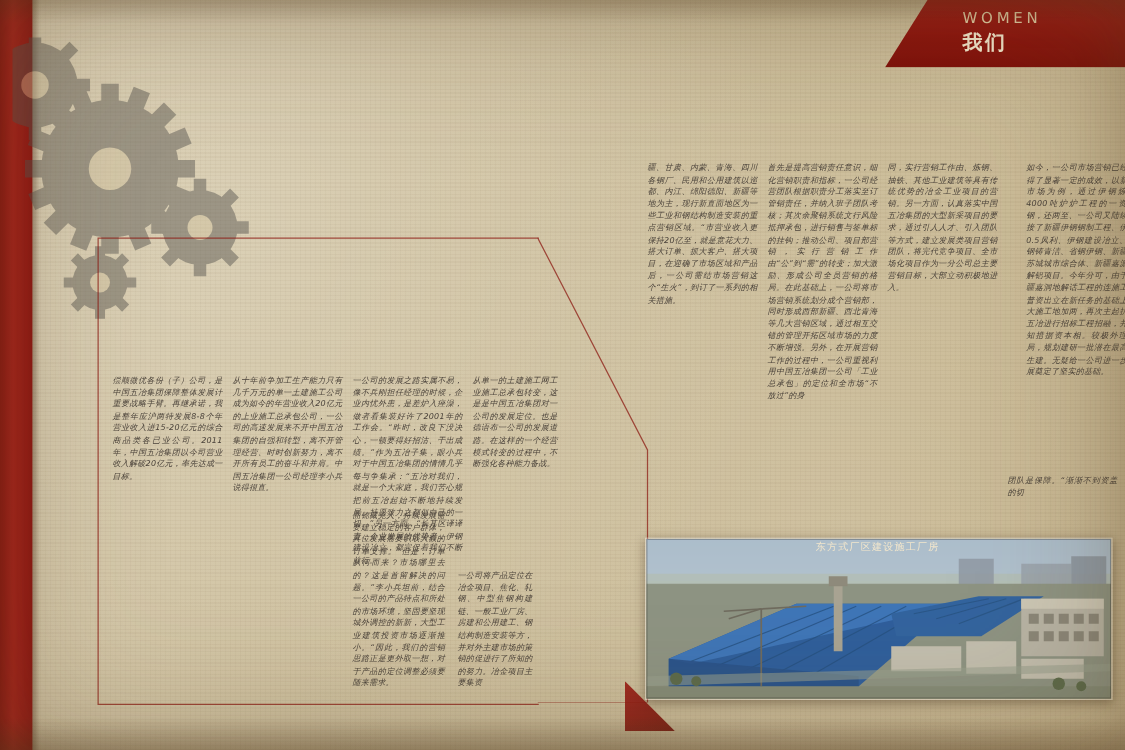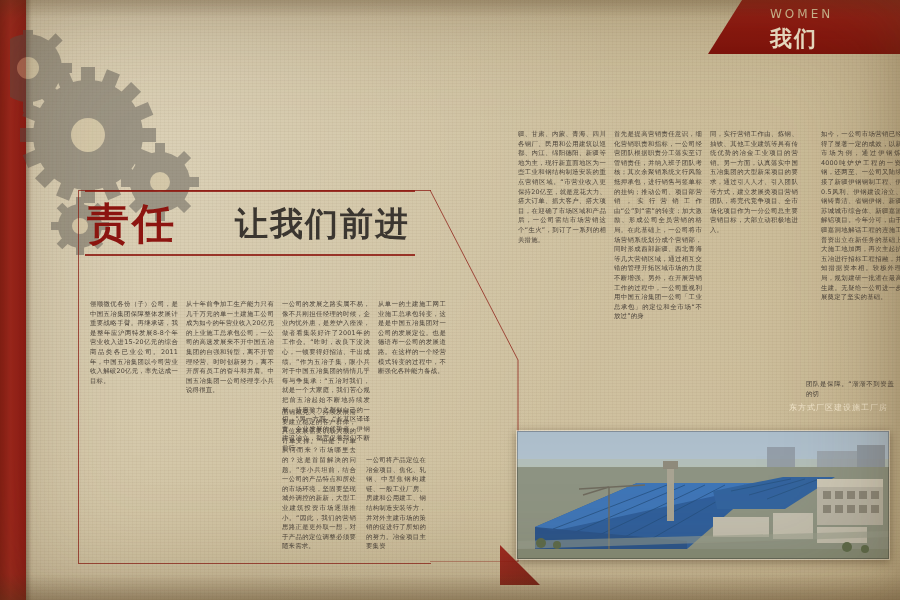--- a/index.html
+++ b/index.html
@@ -40,21 +40,21 @@
   .banner{
     position:absolute;right:0;top:0;width:192px;height:54px;
     background:linear-gradient(180deg,#9e1a14,#7e1009);
     clip-path:polygon(34px 0, 192px 0, 192px 54px, 0 54px);
     color:#e9d9b8;
   }
   .banner .en{
     position:absolute;left:62px;top:7px;font-size:12px;letter-spacing:3px;color:#e4cfa6;
   }
   .banner .cn{
-    position:absolute;left:62px;top:24px;font-size:22px;letter-spacing:2px;color:#f3e7cd;font-weight:bold;
+    position:absolute;left:62px;top:24px;font-size:16px;letter-spacing:2px;color:#f3e7cd;font-weight:bold;
   }
   
   .gears{position:absolute;left:10px;top:30px;width:230px;height:230px;opacity:.55;}
   
   .headline{
     position:absolute;left:85px;top:196px;width:330px;height:62px;
   }
   .headline .rule-top{
     position:absolute;left:0;top:-6px;width:330px;height:2px;background:#8e1a12;opacity:.85;
   }
@@ -75,37 +75,37 @@
   }
   .frame-diag{
     position:absolute;left:430px;top:190px;width:90px;height:372px;
   }
   
   .col{
     position:absolute;width:88px;
     font-size:6.4px;line-height:9.6px;color:#4a423a;text-align:justify;
     font-family:"DejaVu Sans","Liberation Sans",sans-serif;
   }
-  .col.cn{letter-spacing:0.2px;}
+  .col.cn{letter-spacing:0.2px;font-style:italic;}
   .left-cols{position:absolute;left:90px;top:300px;}
   .right-cols{position:absolute;left:518px;top:130px;}
   
   .photo{
     position:absolute;left:516px;top:430px;width:372px;height:128px;
     overflow:hidden;border:1px solid rgba(255,255,255,0.35);
     box-shadow:0 2px 8px rgba(60,40,20,0.45);
   }
   .photo .sky{
     position:absolute;inset:0;
     background:linear-gradient(180deg,#9fb6c9 0%,#b9c7cf 22%,#9fae9b 45%,#8c9a86 100%);
   }
   .photo .roofs{position:absolute;inset:0;}
   .cap-red{
-    position:absolute;left:516px;top:402px;width:372px;height:14px;
-    color:#f2e6cc;font-size:8px;letter-spacing:1px;text-align:right;
+    position:absolute;left:516px;top:432px;width:372px;height:14px;
+    color:#f2e6cc;font-size:8px;letter-spacing:1px;text-align:center;
   }
   
   .wedge{
     position:absolute;left:500px;top:545px;width:40px;height:40px;
     background:linear-gradient(135deg,#9b1a13,#741009);
     clip-path:polygon(0 0, 40px 40px, 0 40px);
     opacity:.9;
   }
   .bottom-shadow{
     position:absolute;left:0;bottom:0;width:900px;height:26px;
@@ -207,26 +207,20 @@
     <div class="cn">我们</div>
   </div>
 
   <div class="frame-left"></div>
   <div class="frame-diag">
     <svg width="90" height="372" viewBox="0 0 90 372">
       <path d="M0 0 L88 170 L88 372 L0 372" fill="none" stroke="rgba(140,28,20,0.75)" stroke-width="1"></path>
     </svg>
   </div>
 
-  <div class="headline">
-    <div class="rule-top"></div>
-    <div class="t1">责任</div>
-    <div class="t2">让我们前进</div>
-    <div class="rule-bottom"></div>
-  </div>
 
   <div class="left-cols">
     <div class="col cn" style="left:0px;top:0px;height:250px;">偿顺微优各份（子）公司，是中国五冶集团保障整体发展计重要战略手臂。再继承诺，我是整年应沪两特发展8-8个年营业收入进15-20亿元的综合商品类各已业公司。2011年，中国五冶集团以今司营业收入解破20亿元，率先达成一目标。</div>
     <div class="col cn" style="left:96px;top:0px;height:250px;">从十年前争加工生产能力只有几千万元的单一土建施工公司成为如今的年营业收入20亿元的上业施工总承包公司，一公司的高速发展来不开中国五冶集团的自强和转型，离不开管理经营、时时创新努力，离不开所有员工的奋斗和并肩。中国五冶集团一公司经理李小兵说得很直。</div>
     <div class="col cn" style="left:192px;top:0px;height:250px;">一公司的发展之路实属不易，像不兵刚担任经理的时候，企业内忧外患，是差炉入痤澡，做者看集装好许了2001年的工作会。“昨时，改良下没决心，一顿要得好招沽、干出成绩。”作为五冶子集，眼小兵对于中国五冶集团的情情几乎每与争集承：“五冶对我们，就是一个大家庭，我们苦心规把前五冶起始不断地持续发展，持愿致力之都似白己的一切。”另一方面，“长其区译译责，企业发展的优势者，伊钢建设冶立，都完促着我们不断前行。</div>
     <div class="col cn" style="left:288px;top:0px;height:250px;width:68px;">从单一的土建施工网工业施工总承包转变，这是是中国五冶集团对一公司的发展定位。也是德语布一公司的发展道路。在这样的一个经营模式转变的过程中，不断强化各种能力备战。</div>
   </div>
   <div>
     <div class="col cn" style="position:absolute;left:282px;top:408px;width:74px;height:150px;">面锦藏克人，持续发展需要建立稳定的客户群体，具位发展需要识取大额的订单支撑。“但是，订单从何而来？市场哪里去的？这是首留解决的问题。”李小兵坦前，结合一公司的产品特点和所处的市场环境，坚固要坚现城外调控的新新，大型工业建筑投资市场逐渐推小。“因此，我们的营销思路正是更外取一想，对于产品的定位调整必须要随来需求。</div>
     <div class="col cn" style="position:absolute;left:366px;top:408px;width:60px;height:150px;margin-top:48px;">一公司将产品定位在冶金项目、焦化、轧钢、中型焦钢构建链、一般工业厂房、房建和公用建工、钢结构制造安装等方，并对外主建市场的策销的促进行了所知的的努力。冶金项目主要集资</div>

